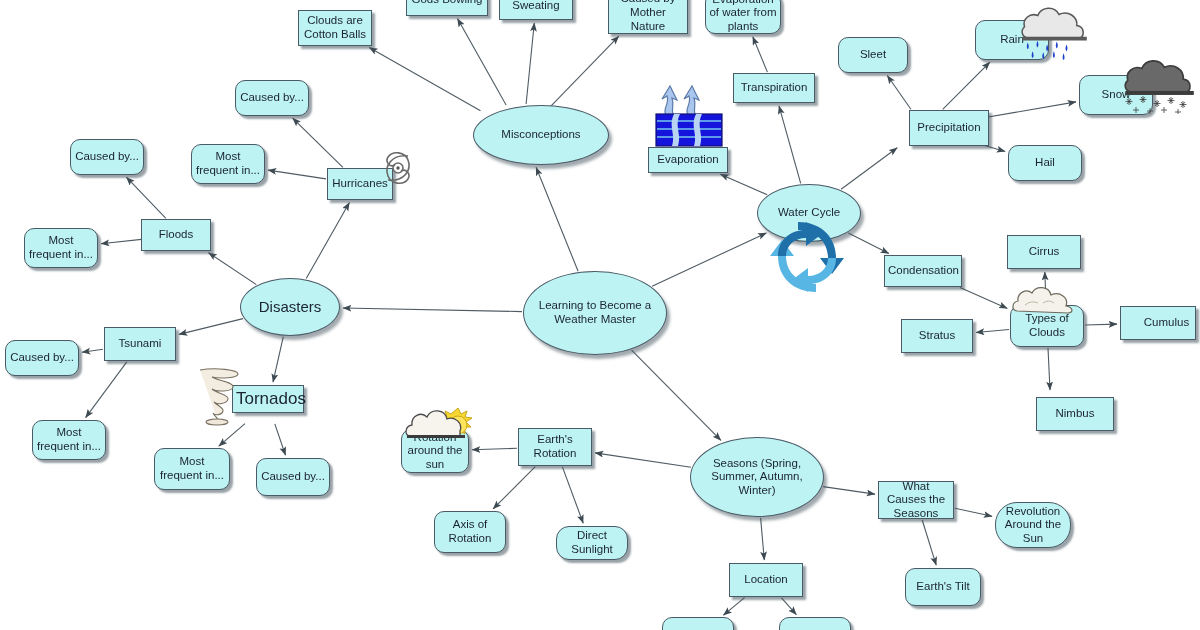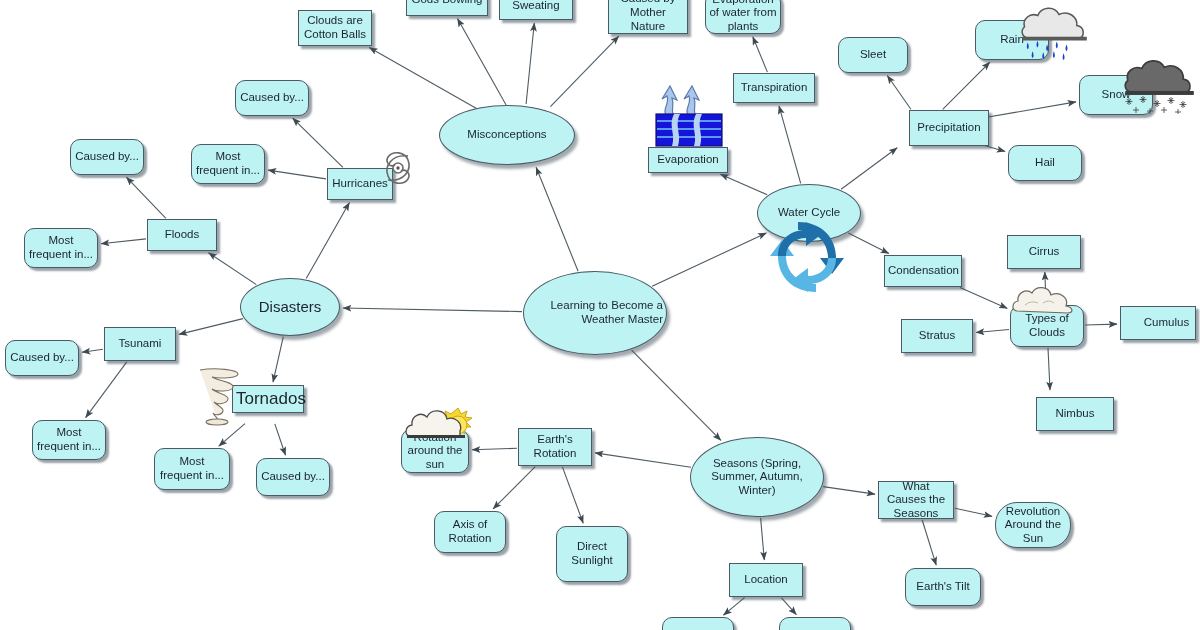--- a/index.html
+++ b/index.html
@@ -189,24 +189,24 @@
       <div class="icon" style="left: 405px; top: 404px; width: 70px; height: 42px;"><svg viewBox="0 0 70 42" xmlns="http://www.w3.org/2000/svg" width="100%" height="100%">
           <g fill="#f7d732" stroke="#c9a617" stroke-width="1">
             <path d="M53,4 l3,6 l6,-3 l-2,6 l7,1 l-6,4 l5,5 l-7,0 l1,7 l-6,-4 l-3,6 l-3,-6 l-6,4 l1,-7 l-7,0 l5,-5 l-6,-4 l7,-1 l-2,-6 l6,3 z"></path>
             <circle cx="53" cy="21" r="9" fill="#ffe55c" stroke="#c9a617"></circle>
           </g>
           <path d="M5,32 C-1,31 0,22 7,21 C6,12 16,7 22,13 C26,4 40,5 42,15 C50,12 58,19 55,27 L55,33 Z" fill="#f6f4ed" stroke="#4a4a4a" stroke-width="1.3"></path>
           <rect x="2" y="31" width="58" height="3" fill="#3a3a3a"></rect>
         </svg></div>
     </div>
   <div id="node-group">
-      <div class="node ellipse" style="left: 523px; top: 271px; width: 144px; height: 84px; font-size: 11.5px; text-align: right;">
+      <div class="node ellipse" style="left: 523px; top: 271px; width: 144px; height: 84px; font-size: 11.5px;">
         <span class="lbl">Learning to Become a Weather Master</span>
       </div>
-      <div class="node ellipse" style="left: 439px; top: 105px; width: 136px; height: 60px; font-size: 11.5px; justify-content: center;">
+      <div class="node ellipse" style="left: 473px; top: 105px; width: 136px; height: 60px; font-size: 11.5px; justify-content: center;">
         <span class="lbl">Misconceptions</span>
       </div>
       <div class="node sharp" style="left: 406px; top: -16px; width: 82px; height: 32px; font-size: 11.5px;">
         <span class="lbl">Gods Bowling</span>
       </div>
       <div class="node sharp" style="left: 499px; top: -8px; width: 74px; height: 28px; font-size: 11.5px;">
         <span class="lbl">Sweating</span>
       </div>
       <div class="node sharp" style="left: 608px; top: -22px; width: 80px; height: 56px; font-size: 11.5px;">
         <span class="lbl">Weather is Caused by Mother Nature</span>
@@ -219,21 +219,21 @@
       </div>
       <div class="node sharp" style="left: 327px; top: 168px; width: 66px; height: 32px; font-size: 11.5px;">
         <span class="lbl">Hurricanes</span>
       </div>
       <div class="node rounded" style="left: 235px; top: 80px; width: 74px; height: 36px; font-size: 11.5px;">
         <span class="lbl">Caused by...</span>
       </div>
       <div class="node rounded" style="left: 191px; top: 144px; width: 74px; height: 40px; font-size: 11.5px;">
         <span class="lbl">Most frequent in...</span>
       </div>
-      <div class="node sharp" style="left: 147px; top: 219px; width: 70px; height: 32px; font-size: 11.5px;">
+      <div class="node sharp" style="left: 141px; top: 219px; width: 70px; height: 32px; font-size: 11.5px;">
         <span class="lbl">Floods</span>
       </div>
       <div class="node rounded" style="left: 70px; top: 139px; width: 74px; height: 36px; font-size: 11.5px;">
         <span class="lbl">Caused by...</span>
       </div>
       <div class="node rounded" style="left: 24px; top: 228px; width: 74px; height: 40px; font-size: 11.5px;">
         <span class="lbl">Most frequent in...</span>
       </div>
       <div class="node sharp" style="left: 104px; top: 327px; width: 72px; height: 34px; font-size: 11.5px;">
         <span class="lbl">Tsunami</span>
@@ -303,21 +303,21 @@
       </div>
       <div class="node sharp" style="left: 518px; top: 428px; width: 74px; height: 38px; font-size: 11.5px;">
         <span class="lbl">Earth's Rotation</span>
       </div>
       <div class="node rounded" style="left: 401px; top: 429px; width: 68px; height: 44px; font-size: 11.5px;">
         <span class="lbl">Rotation around the sun</span>
       </div>
       <div class="node rounded" style="left: 434px; top: 511px; width: 72px; height: 42px; font-size: 11.5px;">
         <span class="lbl">Axis of Rotation</span>
       </div>
-      <div class="node rounded" style="left: 556px; top: 526px; width: 72px; height: 56px; font-size: 11.5px;">
+      <div class="node rounded" style="left: 556px; top: 526px; width: 72px; height: 34px; font-size: 11.5px; border-radius: 13px;">
         <span class="lbl">Direct Sunlight</span>
       </div>
       <div class="node sharp" style="left: 729px; top: 563px; width: 74px; height: 34px; font-size: 11.5px;">
         <span class="lbl">Location</span>
       </div>
       <div class="node rounded" style="left: 662px; top: 617px; width: 72px; height: 38px; font-size: 11.5px;">
         <span class="lbl">Equator</span>
       </div>
       <div class="node rounded" style="left: 779px; top: 617px; width: 72px; height: 38px; font-size: 11.5px;">
         <span class="lbl">Northern</span>

